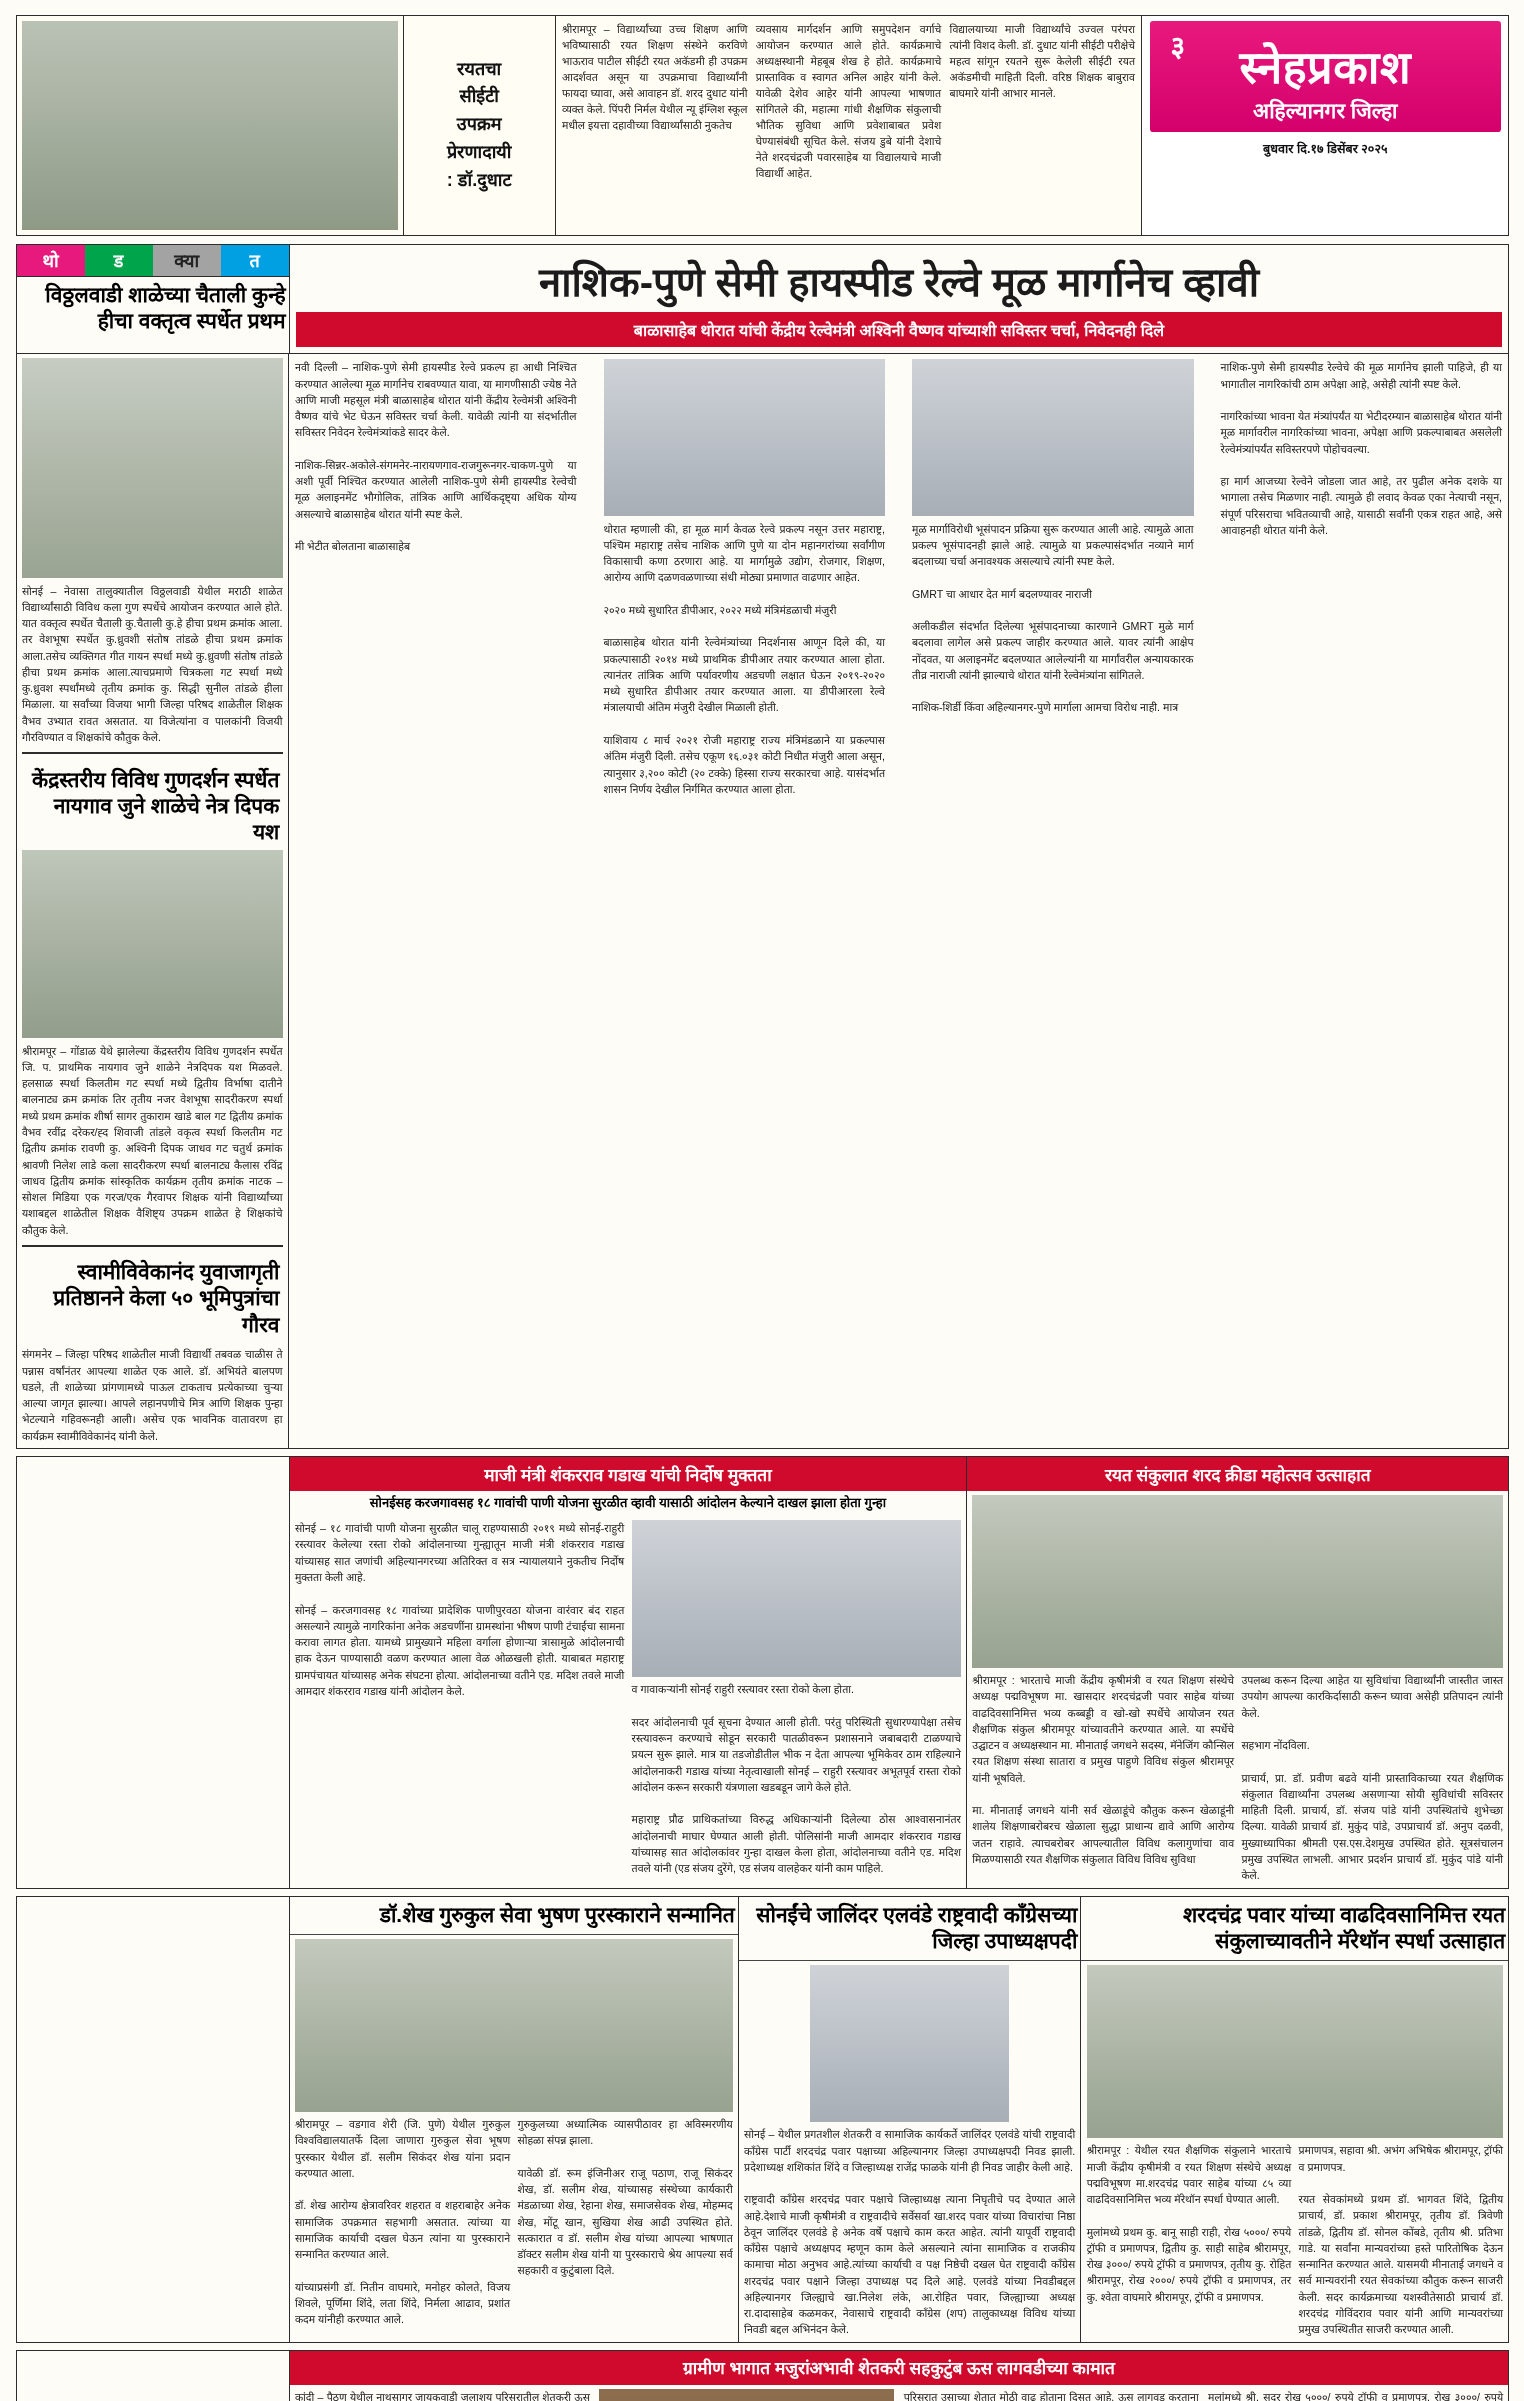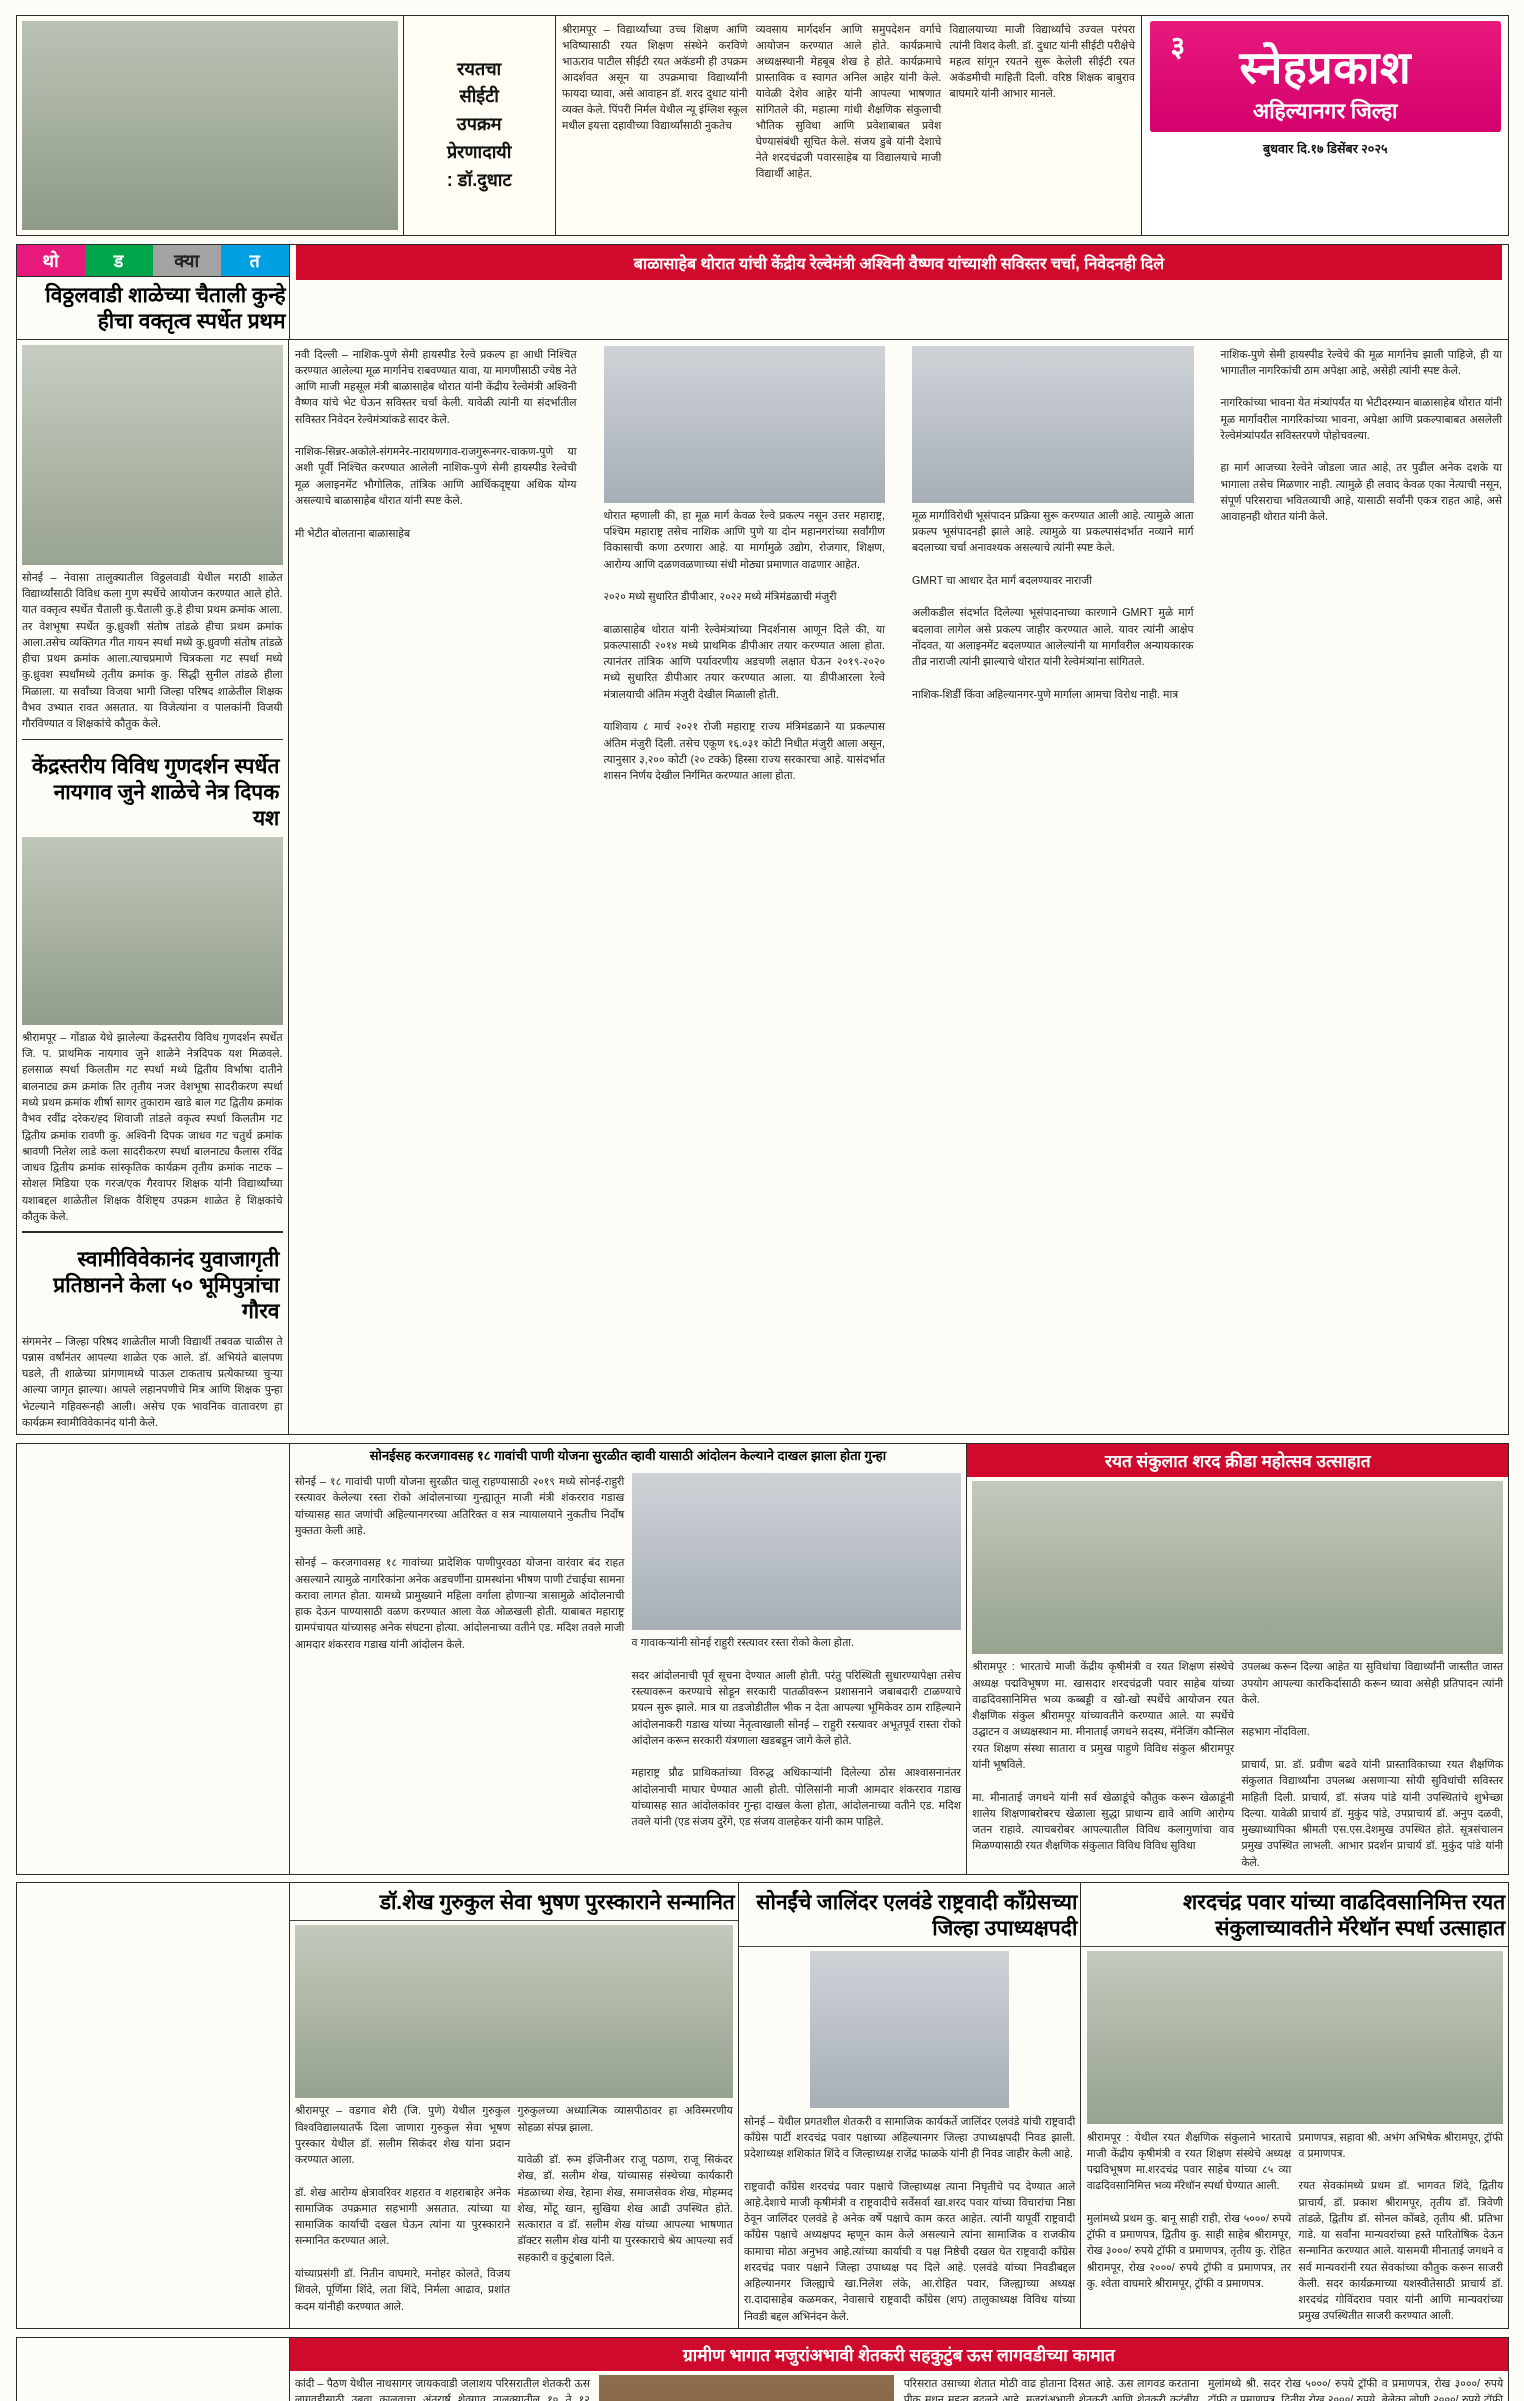--- a/index.html
+++ b/index.html
@@ -84,20 +84,21 @@
     <div class="hl-left">
       <div class="tagstrip">
         <div class="tag t1">थो</div>
         <div class="tag t2">ड</div>
         <div class="tag t3">क्या</div>
         <div class="tag t4">त</div>
       </div>
       <div class="sec-head" style="border-top:1.6px solid #2c2c2c;">विठ्ठलवाडी शाळेच्या चैताली कुन्हे हीचा वक्तृत्व स्पर्धेत प्रथम</div>
     </div>
     <div class="hl-right">
+      <div class="main-headline">नाशिक-पुणे सेमी हायस्पीड रेल्वे मूळ मार्गानेच व्हावी</div>
       <div class="subbar">बाळासाहेब थोरात यांची केंद्रीय रेल्वेमंत्री अश्विनी वैष्णव यांच्याशी सविस्तर चर्चा, निवेदनही दिले</div>
     </div>
   </div>
 
   <div style="display:flex;border-left:1.6px solid #2c2c2c;border-right:1.6px solid #2c2c2c;border-bottom:1.6px solid #2c2c2c;">
 
     <div style="width:272px;border-right:1.6px solid #2c2c2c;box-sizing:border-box;padding:4.2px 5.2px;">
       <div class="photo tall"></div>
       <div class="body-text" style="margin-top:4.2px">सोनई – नेवासा तालुक्यातील विठ्ठलवाडी येथील मराठी शाळेत विद्यार्थ्यांसाठी विविध कला गुण स्पर्धेचे आयोजन करण्यात आले होते. यात वक्तृत्व स्पर्धेत चैताली कु.चैताली कु.हे हीचा प्रथम क्रमांक आला. तर वेशभूषा स्पर्धेत कु.ध्रुवशी संतोष तांडळे हीचा प्रथम क्रमांक आला.तसेच व्यक्तिगत गीत गायन स्पर्धा मध्ये कु.ध्रुवणी संतोष तांडळे हीचा प्रथम क्रमांक आला.त्याचप्रमाणे चित्रकला गट स्पर्धा मध्ये कु.ध्रुवश स्पर्धांमध्ये तृतीय क्रमांक कु. सिद्धी सुनील तांडळे हीला मिळाला. या सर्वांच्या विजया भागी जिल्हा परिषद शाळेतील शिक्षक वैभव उभ्यात रावत असतात. या विजेत्यांना व पालकांनी विजयी गौरविण्यात व शिक्षकांचे कौतुक केले.</div>
       <div class="rule"></div>
@@ -141,20 +142,21 @@
 नागरिकांच्या भावना येत मंत्र्यांपर्यंत या भेटीदरम्यान बाळासाहेब थोरात यांनी मूळ मार्गावरील नागरिकांच्या भावना, अपेक्षा आणि प्रकल्पाबाबत असलेली रेल्वेमंत्र्यांपर्यंत सविस्तरपणे पोहोचवल्या.
 
 हा मार्ग आजच्या रेल्वेने जोडला जात आहे, तर पुढील अनेक दशके या भागाला तसेच मिळणार नाही. त्यामुळे ही लवाद केवळ एका नेत्याची नसून, संपूर्ण परिसराचा भवितव्याची आहे, यासाठी सर्वांनी एकत्र राहत आहे, असे आवाहनही थोरात यांनी केले.</div>
       </div>
     </div>
   </div>
 
   <div style="display:flex;margin-top:7.3px;gap:0;border:1.6px solid #2c2c2c;">
     <div style="width:272px;border-right:1.6px solid #2c2c2c;"></div>
     <div style="flex:1.25;border-right:1.6px solid #2c2c2c;box-sizing:border-box;">
+      <div class="head-red">माजी मंत्री शंकरराव गडाख यांची निर्दोष मुक्तता</div>
       <div class="sub-head">सोनईसह करजगावसह १८ गावांची पाणी योजना सुरळीत व्हावी यासाठी आंदोलन केल्याने दाखल झाला होता गुन्हा</div>
       <div class="two colpad">
         <div class="col body-text" style="white-space:pre-line">सोनई – १८ गावांची पाणी योजना सुरळीत चालू राहण्यासाठी २०१९ मध्ये सोनई-राहुरी रस्त्यावर केलेल्या रस्ता रोको आंदोलनाच्या गुन्ह्यातून माजी मंत्री शंकरराव गडाख यांच्यासह सात जणांची अहिल्यानगरच्या अतिरिक्त व सत्र न्यायालयाने नुकतीच निर्दोष मुक्तता केली आहे.
 
 सोनई – करजगावसह १८ गावांच्या प्रादेशिक पाणीपुरवठा योजना वारंवार बंद राहत असल्याने त्यामुळे नागरिकांना अनेक अडचणींना ग्रामस्थांना भीषण पाणी टंचाईचा सामना करावा लागत होता. यामध्ये प्रामुख्याने महिला वर्गाला होणाऱ्या त्रासामुळे आंदोलनाची हाक देऊन पाण्यासाठी वळण करण्यात आला वेळ ओळखली होती. याबाबत महाराष्ट्र ग्रामपंचायत यांच्यासह अनेक संघटना होत्या. आंदोलनाच्या वतीने एड. मदिश तवले माजी आमदार शंकरराव गडाख यांनी आंदोलन केले.</div>
         <div class="col">
           <div class="photo port" style="margin-bottom:4.2px"></div>
           <div class="body-text" style="white-space:pre-line">व गावाकऱ्यांनी सोनई राहुरी रस्त्यावर रस्ता रोको केला होता.
 
 सदर आंदोलनाची पूर्व सूचना देण्यात आली होती. परंतु परिस्थिती सुधारण्यापेक्षा तसेच रस्त्यावरून करण्याचे सोडून सरकारी पातळीवरून प्रशासनाने जबाबदारी टाळण्याचे प्रयत्न सुरू झाले. मात्र या तडजोडीतील भीक न देता आपल्या भूमिकेवर ठाम राहिल्याने आंदोलनाकरी गडाख यांच्या नेतृत्वाखाली सोनई – राहुरी रस्त्यावर अभूतपूर्व रास्ता रोको आंदोलन करून सरकारी यंत्रणाला खडबडून जागे केले होते.

